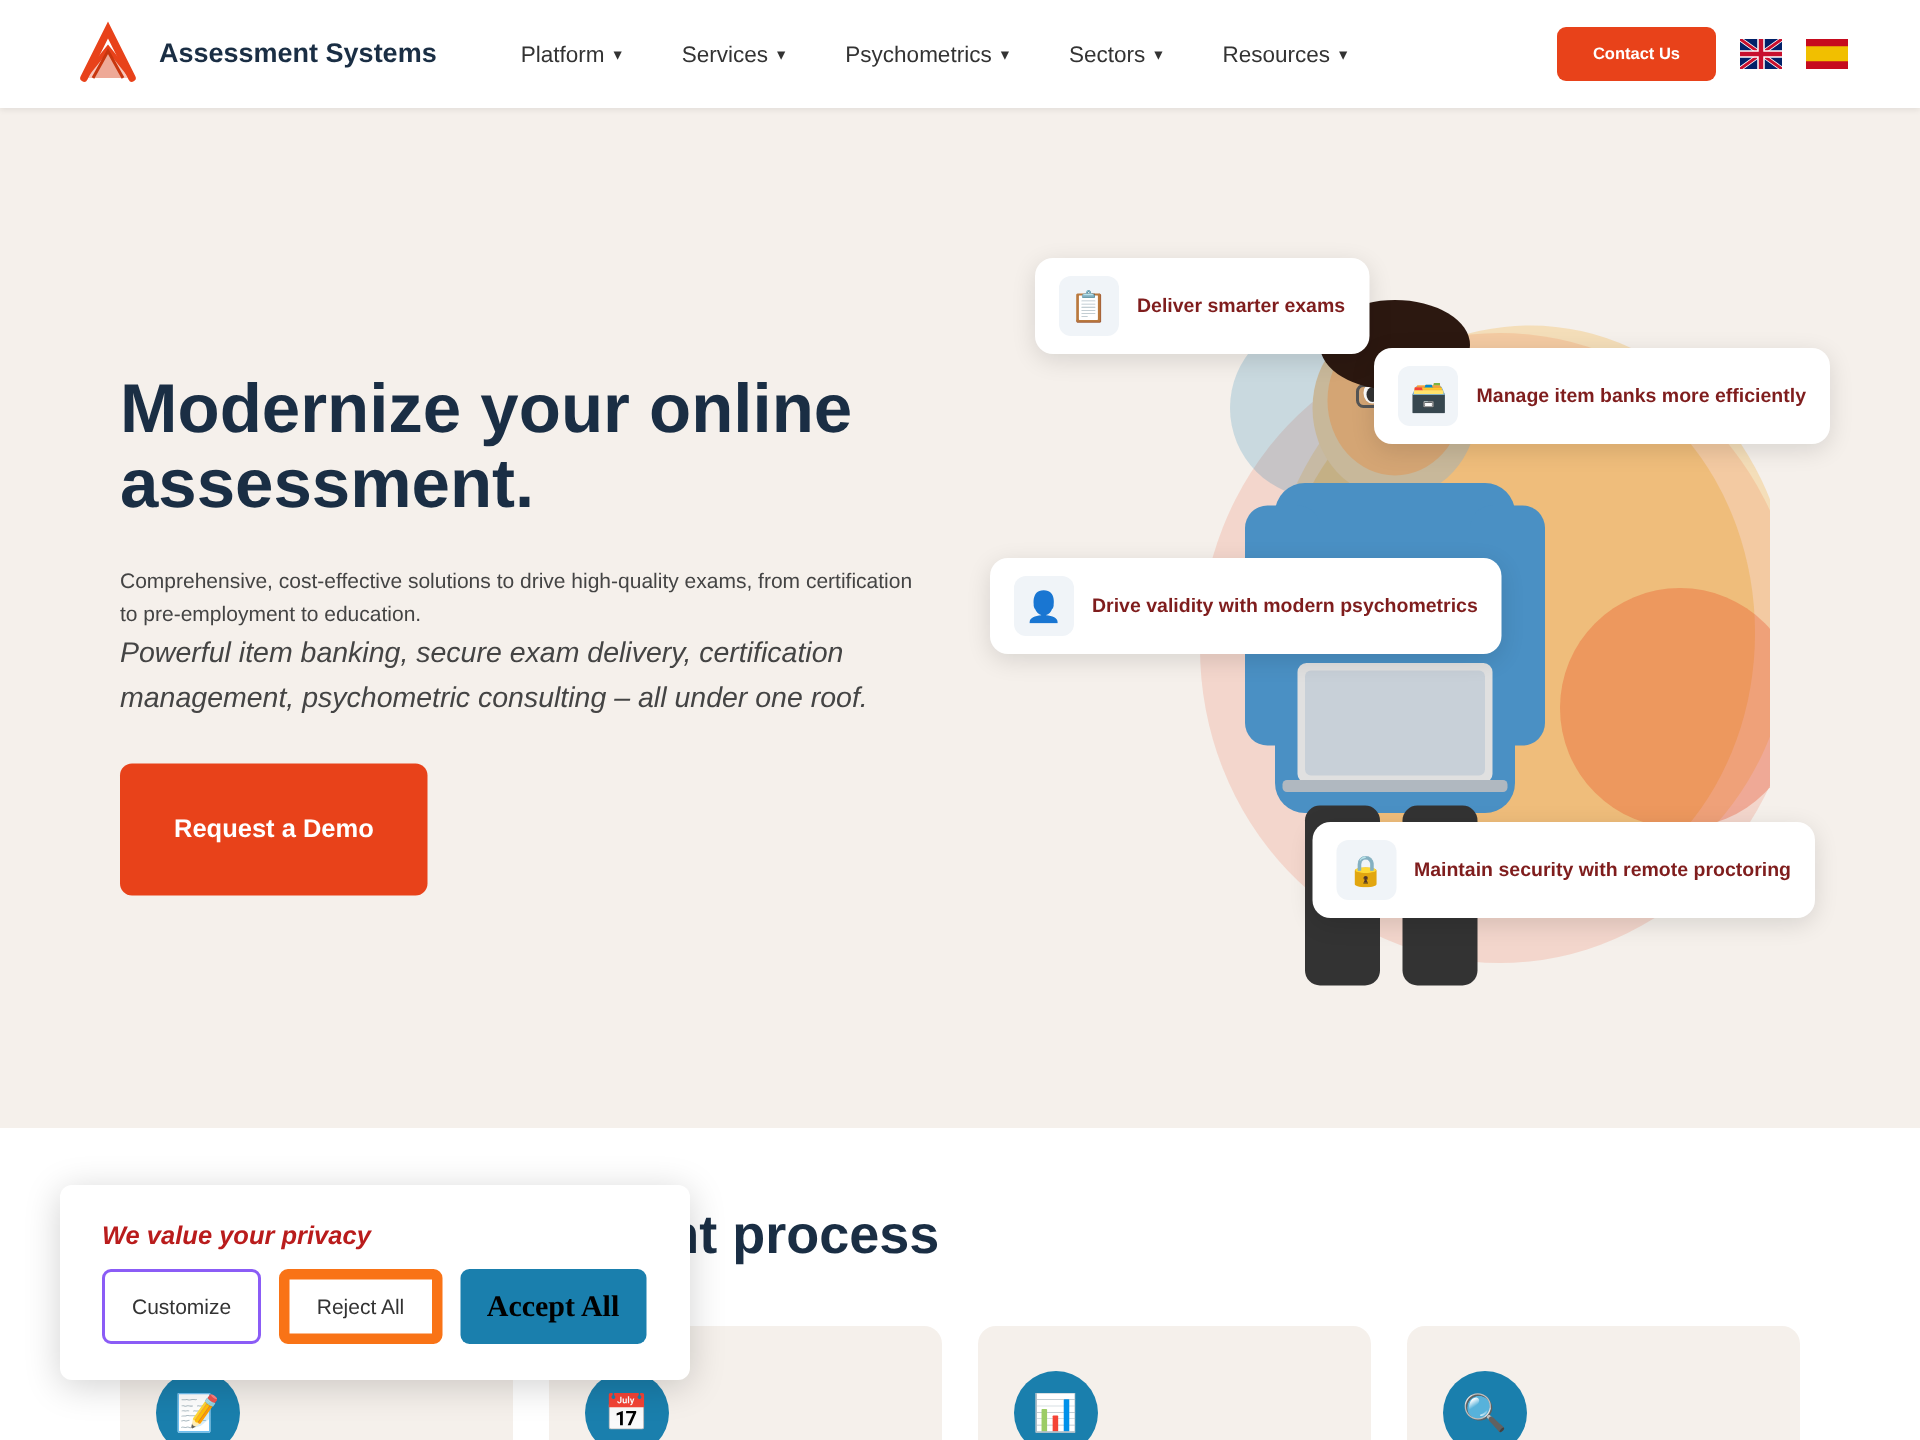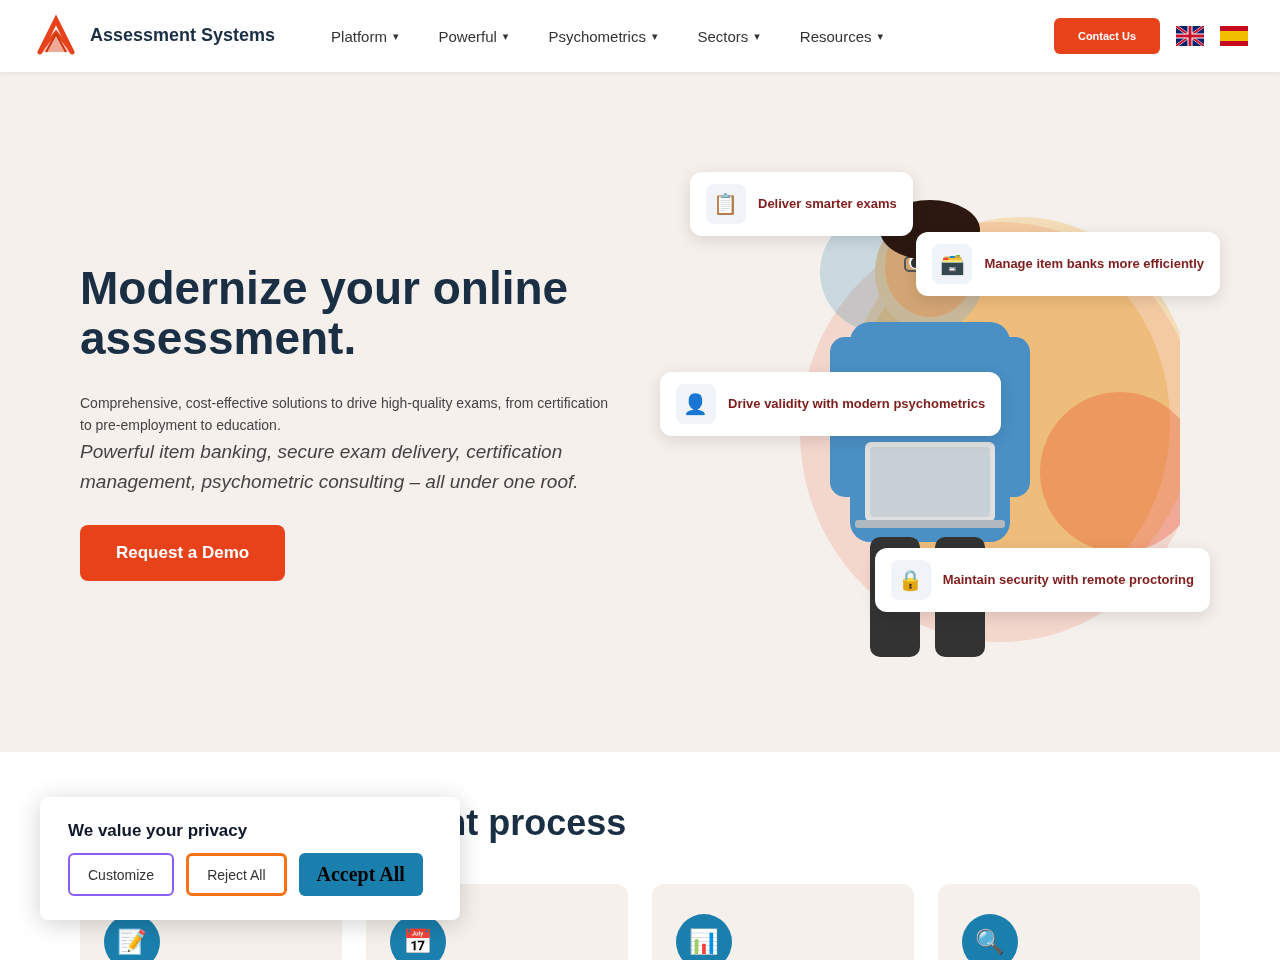--- a/index.html
+++ b/index.html
@@ -3,21 +3,21 @@
   <meta charset="utf-8">
   <style>
     * { margin: 0; padding: 0; box-sizing: border-box; }
     body { font-family: 'Segoe UI', Arial, sans-serif; background: #f5f0eb; width: 1280px; min-height: 960px; overflow-x: hidden; }
 
     
     nav {
       background: #fff;
       display: flex;
       align-items: center;
-      padding: 0 32px;
+      padding: 0 48px;
       height: 72px;
       box-shadow: 0 1px 4px rgba(0,0,0,0.08);
       position: relative;
       z-index: 100;
     }
     .nav-logo {
       display: flex;
       align-items: center;
       gap: 10px;
       margin-right: 40px;
@@ -102,21 +102,21 @@
       font-size: 19px;
       color: #444;
       line-height: 1.6;
       margin-bottom: 28px;
       font-style: italic;
     }
     .demo-btn {
       background: #e8421a;
       color: #fff;
       border: none;
-      padding: 18px 36px;
+      padding: 34px 36px;
       border-radius: 8px;
       font-size: 17px;
       font-weight: 600;
       cursor: pointer;
     }
 
     
     .hero-right {
       flex: 1;
       position: relative;
@@ -207,22 +207,23 @@
       width: 420px;
       background: #fff;
       border-radius: 8px;
       padding: 24px 28px;
       box-shadow: 0 4px 24px rgba(0,0,0,0.18);
       z-index: 1000;
     }
     .cookie-title {
       font-size: 17px;
       font-weight: 700;
-      color: #0f172a;
+      color: #b91c1c;
       margin-bottom: 12px;
+      font-style: italic;
     }
     .cookie-text {
       font-size: 13px;
       color: #555;
       line-height: 1.6;
       margin-bottom: 20px;
     }
     .cookie-btns {
       display: flex;
       gap: 12px;
@@ -231,21 +232,21 @@
       padding: 10px 18px;
       border: 2px solid #8b5cf6;
       border-radius: 6px;
       background: #fff;
       font-size: 14px;
       cursor: pointer;
       color: #333;
     }
     .btn-reject {
       padding: 10px 18px;
-      border: 3px solid #f97316;
+      border: 7px solid #f97316;
       border-radius: 6px;
       background: #fff;
       font-size: 14px;
       cursor: pointer;
       color: #333;
     }
     .btn-accept {
       padding: 10px 18px;
       border: none;
       border-radius: 6px;
@@ -283,21 +284,21 @@
       <path d="M8 40 L24 20 L40 40" stroke="#e8421a" stroke-width="3" fill="rgba(232,66,26,0.3)"></path>
       <path d="M14 40 L24 22 L34 40" stroke="#c8360e" stroke-width="2" fill="rgba(200,54,14,0.2)"></path>
     </svg>
     <div class="logo-text">
       <span>Assessment Systems</span>
     </div>
   </div>
 
   <div class="nav-links">
     <div class="nav-link chevron">Platform</div>
-    <div class="nav-link chevron">Powerful</div>
+    <div class="nav-link chevron">Services</div>
     <div class="nav-link chevron">Psychometrics</div>
     <div class="nav-link chevron">Sectors</div>
     <div class="nav-link chevron">Resources</div>
   </div>
 
   <div class="nav-right">
     <button class="contact-btn">Contact Us</button>
     <div class="flag-icon flag-en" title="English">
       <svg width="28" height="20" viewBox="0 0 28 20" xmlns="http://www.w3.org/2000/svg">
         <rect width="28" height="20" fill="#012169"></rect>

